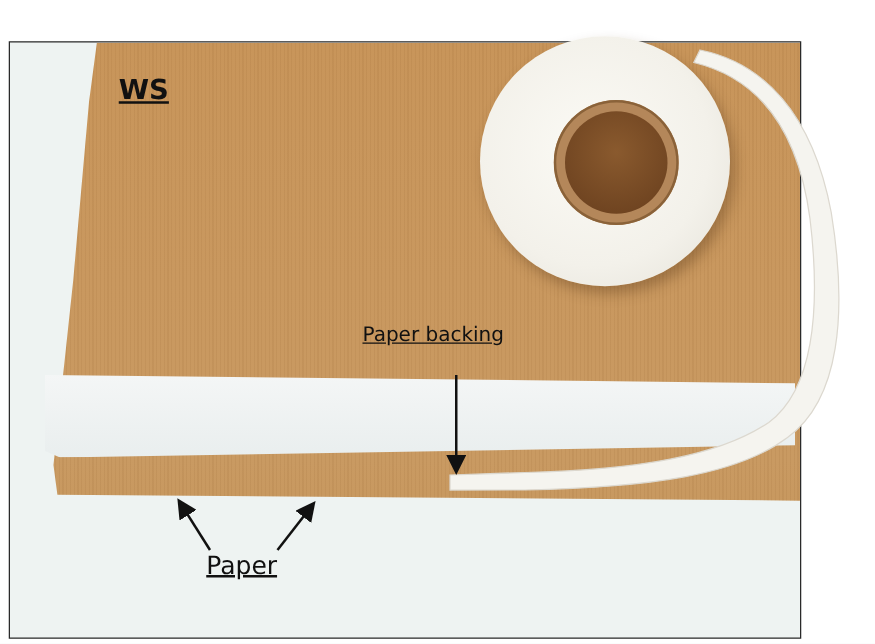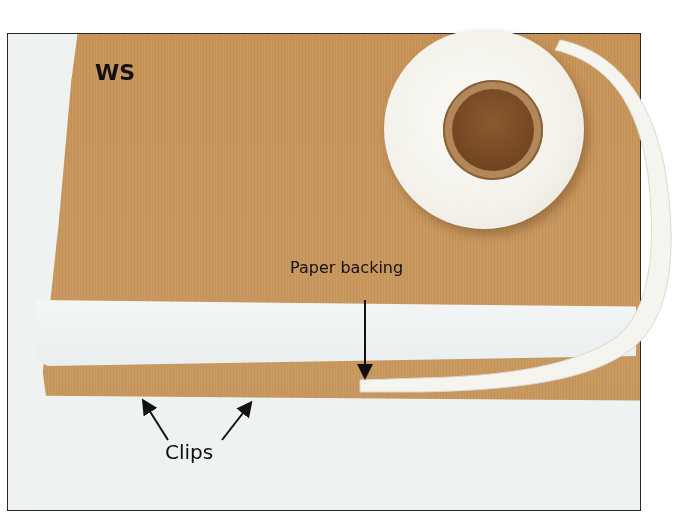--- a/index.html
+++ b/index.html
@@ -32,21 +32,21 @@
   .core {
     position: absolute; left: 443px; top: 80px; width: 100px; height: 100px; border-radius: 50%;
     background: #b4875a; box-shadow: inset 0 0 0 2px #8a6239;
   }
   .core-hole {
     position: absolute; left: 452px; top: 89px; width: 82px; height: 82px; border-radius: 50%;
     background: radial-gradient(circle at 50% 40%, #8a5a2e 0%, #6e4320 80%);
   }
   .strip-svg { position: absolute; left: 0; top: 0; }
   .label {
-    position: absolute; color: #111; font-family: "DejaVu Sans", sans-serif;
+    position: absolute; color: #111; font-family: "DejaVu Sans", sans-serif; text-decoration: underline;
   }
   .ws { left: 95px; top: 60px; font-size: 22px; font-weight: bold; letter-spacing: 0px; }
   .paper-backing { left: 290px; top: 258px; font-size: 16px; }
   .clips { left: 165px; top: 440px; font-size: 20px; }
 </style>
 </head>
 <body>
 
 <div class="frame">
   <div class="kraft"></div>
@@ -68,13 +68,13 @@
       <path d="M0,0 L8,4 L0,8 Z" fill="#111"></path>
     </marker>
   </defs>
   <line x1="365" y1="300" x2="365" y2="376" stroke="#111" stroke-width="2" marker-end="url(#ah)"></line>
   <line x1="168" y1="440" x2="144" y2="402" stroke="#111" stroke-width="2" marker-end="url(#ah)"></line>
   <line x1="222" y1="440" x2="250" y2="404" stroke="#111" stroke-width="2" marker-end="url(#ah)"></line>
 </svg>
 
 <div class="label ws">WS</div>
 <div class="label paper-backing">Paper backing</div>
-<div class="label clips">Clips</div>
+<div class="label clips">Paper</div>
 
 </body></html>

